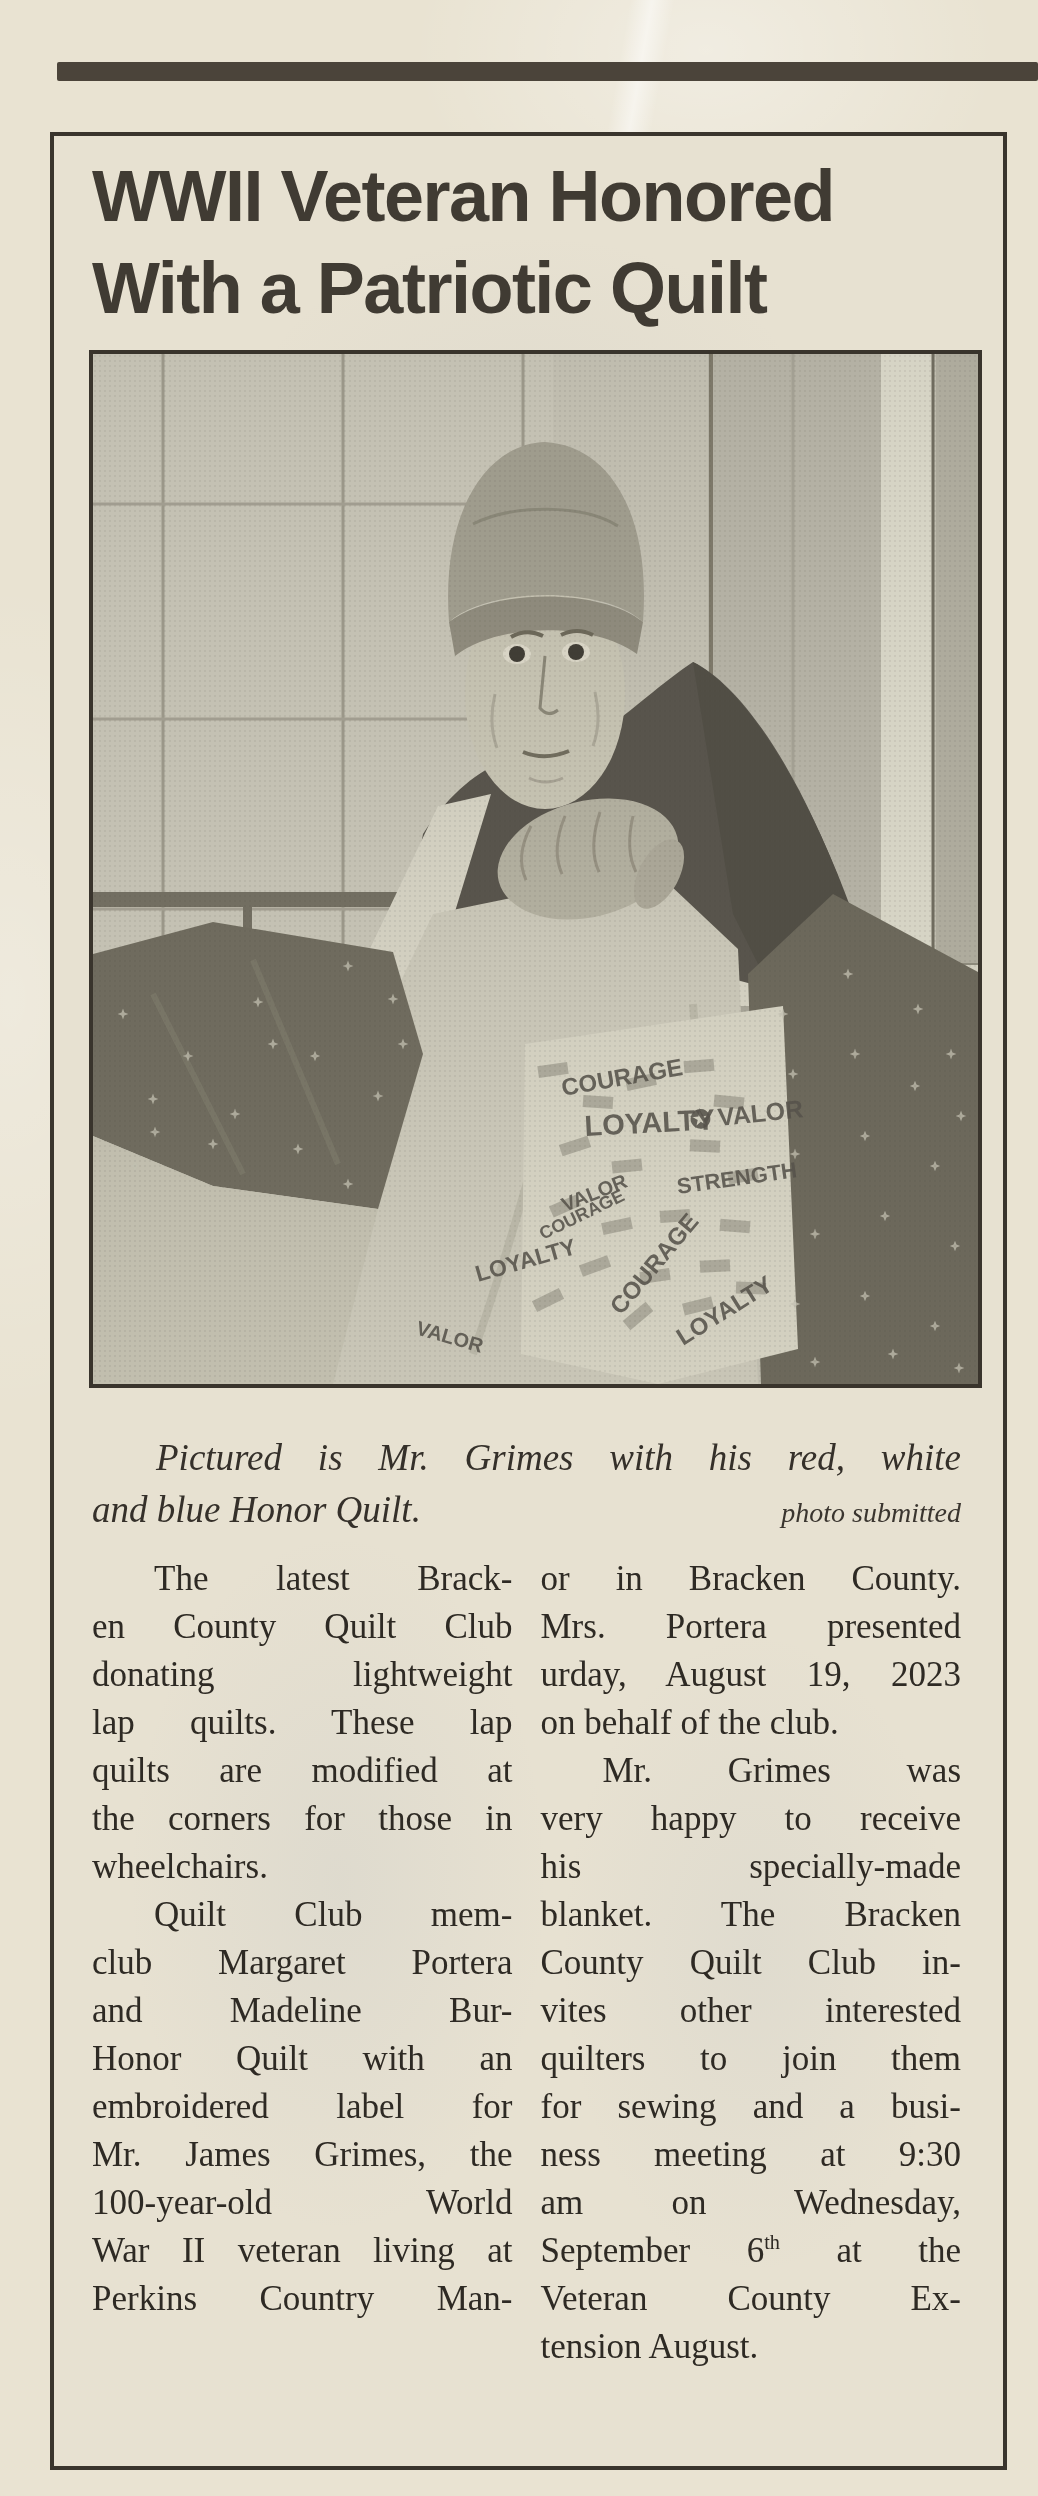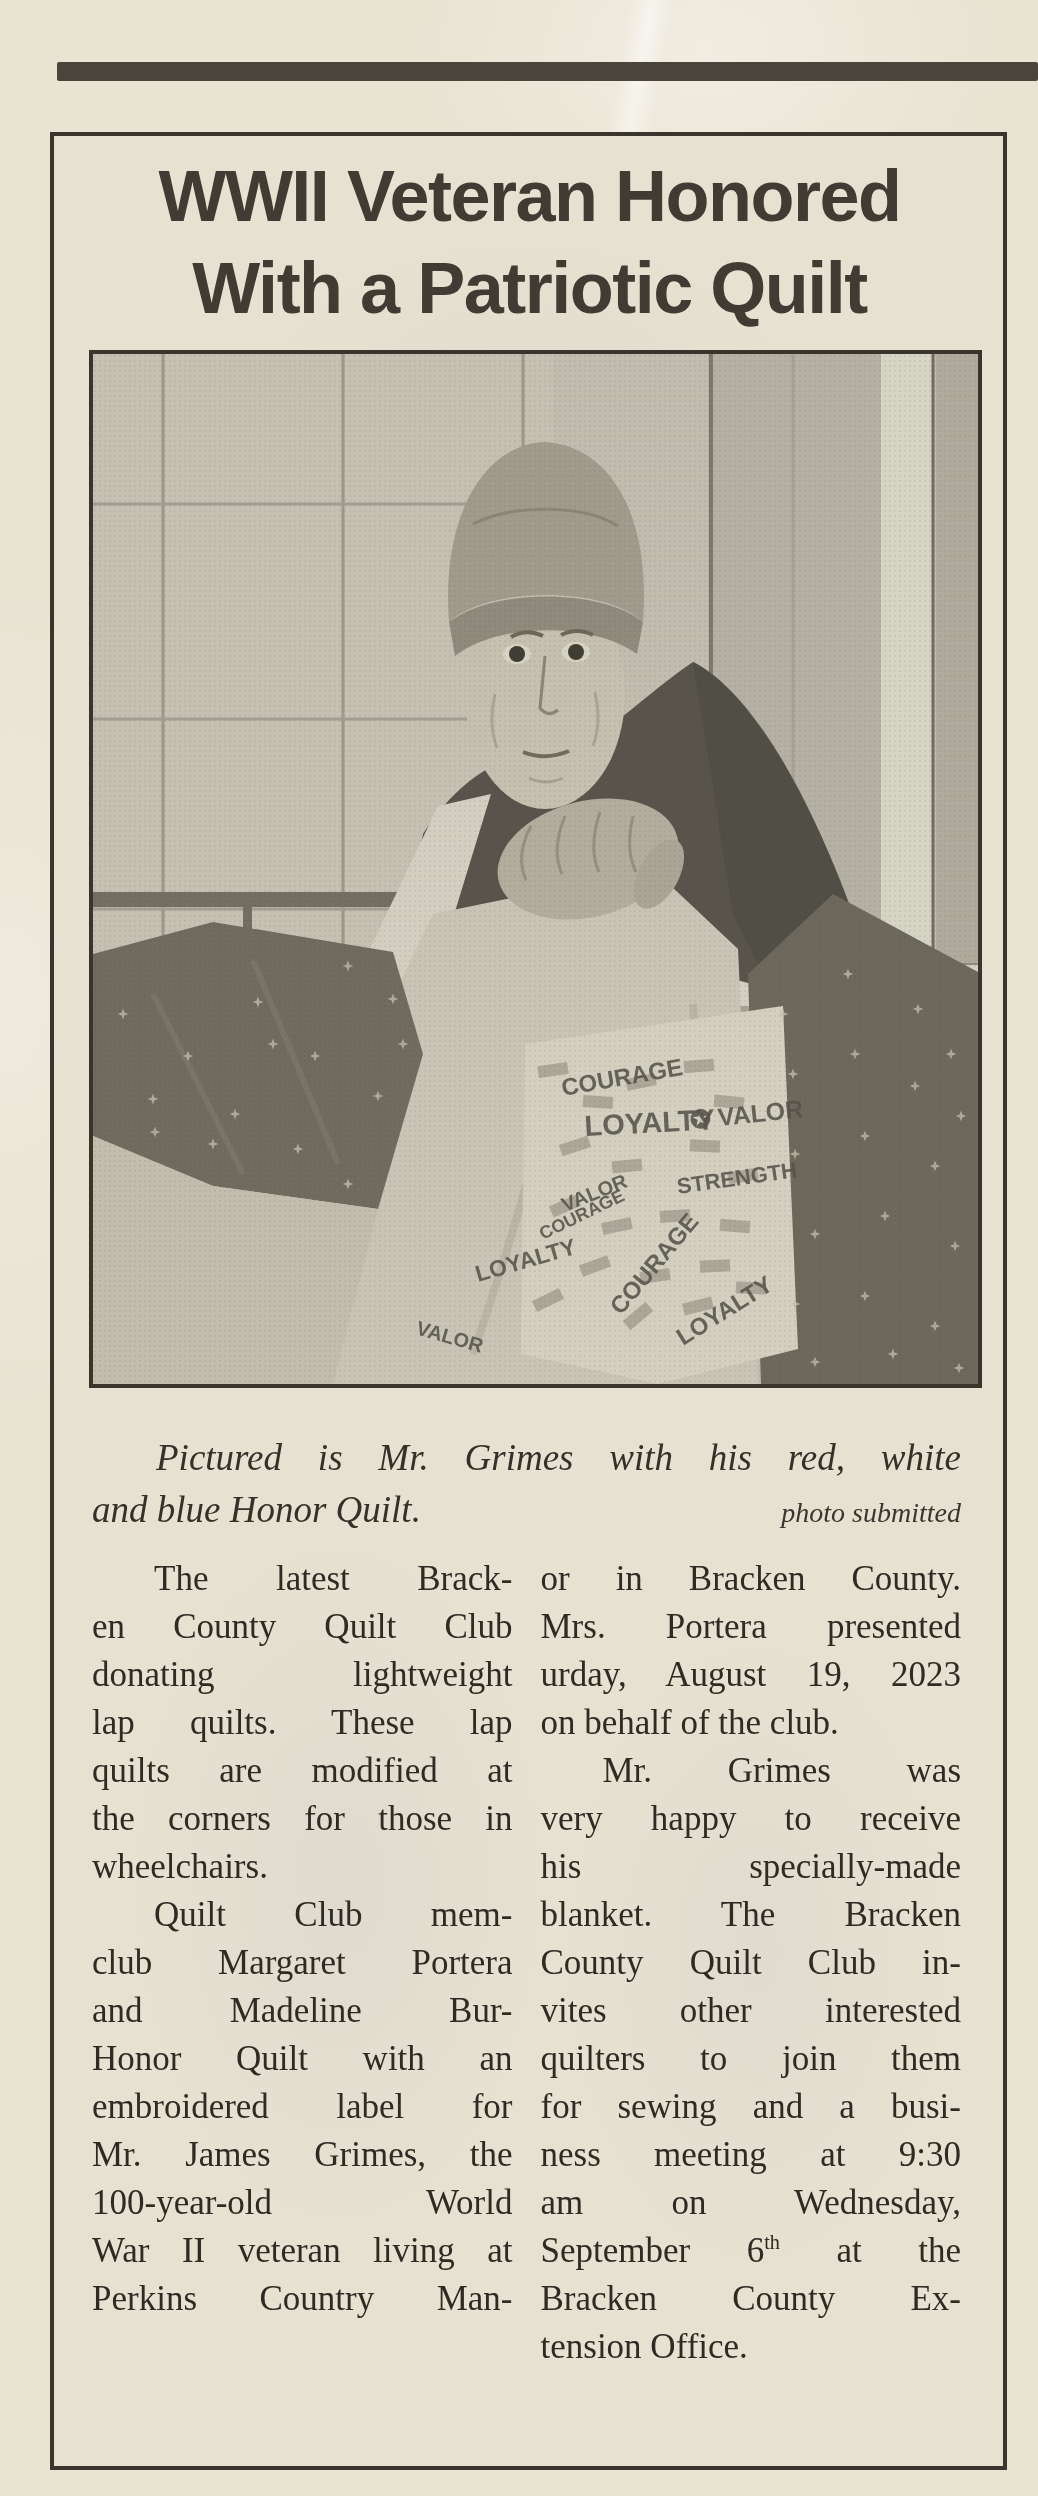--- a/index.html
+++ b/index.html
@@ -17,21 +17,21 @@
             background:#4b443a;border-radius:2px;}
   .clip-box{position:absolute;left:50px;top:132px;width:949px;height:2330px;
             border:4px solid #3a352d;
             background:
               radial-gradient(ellipse 300px 500px at 30% 75%, rgba(145,160,180,.10), transparent 70%),
               radial-gradient(ellipse 280px 460px at 74% 78%, rgba(145,160,180,.09), transparent 70%),
               radial-gradient(ellipse 400px 260px at 50% 12%, rgba(150,160,175,.08), transparent 70%),
               #e7e1d1;}
   .headline{margin:14px 36px 0 38px;font-family:"Liberation Sans", sans-serif;
             font-weight:bold;font-size:72px;line-height:92px;letter-spacing:-1.5px;
-            color:#403b33;text-align:center;}
+            color:#403b33;}
   .headline span{display:block;}
   figure.photo{margin:16px 0 0 35px;width:885px;height:1030px;border:4px solid #39342c;
                padding:0;background:#c3c0b3;}
   figure.photo svg{display:block;width:885px;height:1030px;}
   .caption{margin:44px 42px 0 38px;color:#35302a;font-style:italic;}
   .cap-line1{font-size:37px;line-height:52px;text-indent:64px;
              text-align:justify;text-align-last:justify;}
   .cap-line2{font-size:37px;line-height:52px;display:flex;
              justify-content:space-between;align-items:baseline;}
   .cap-credit{font-size:28px;color:#3a352f;}
@@ -243,18 +243,18 @@
           <div class="bl">very happy to receive</div>
           <div class="bl">his specially-made</div>
           <div class="bl">blanket. The Bracken</div>
           <div class="bl">County Quilt Club in-</div>
           <div class="bl">vites other interested</div>
           <div class="bl">quilters to join them</div>
           <div class="bl">for sewing and a busi-</div>
           <div class="bl">ness meeting at 9:30</div>
           <div class="bl">am on Wednesday,</div>
           <div class="bl">September 6<sup>th</sup> at the</div>
-          <div class="bl">Bracken County Ex-</div>
-          <div class="bl end">tension Office.</div>
+          <div class="bl">Veteran County Ex-</div>
+          <div class="bl end">tension August.</div>
         </div>
     </div>
   </article>
 </div>
 
 </body></html>

